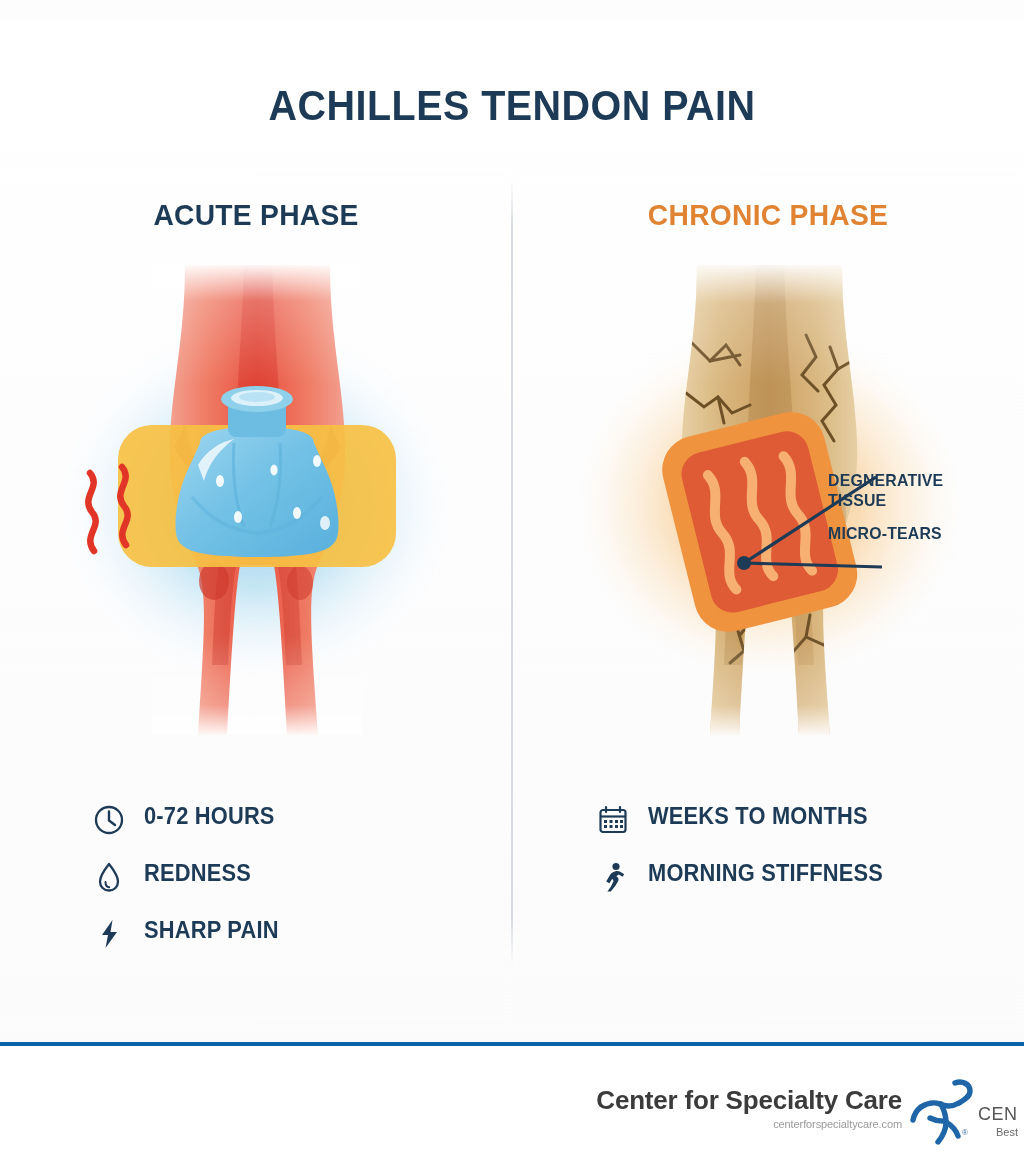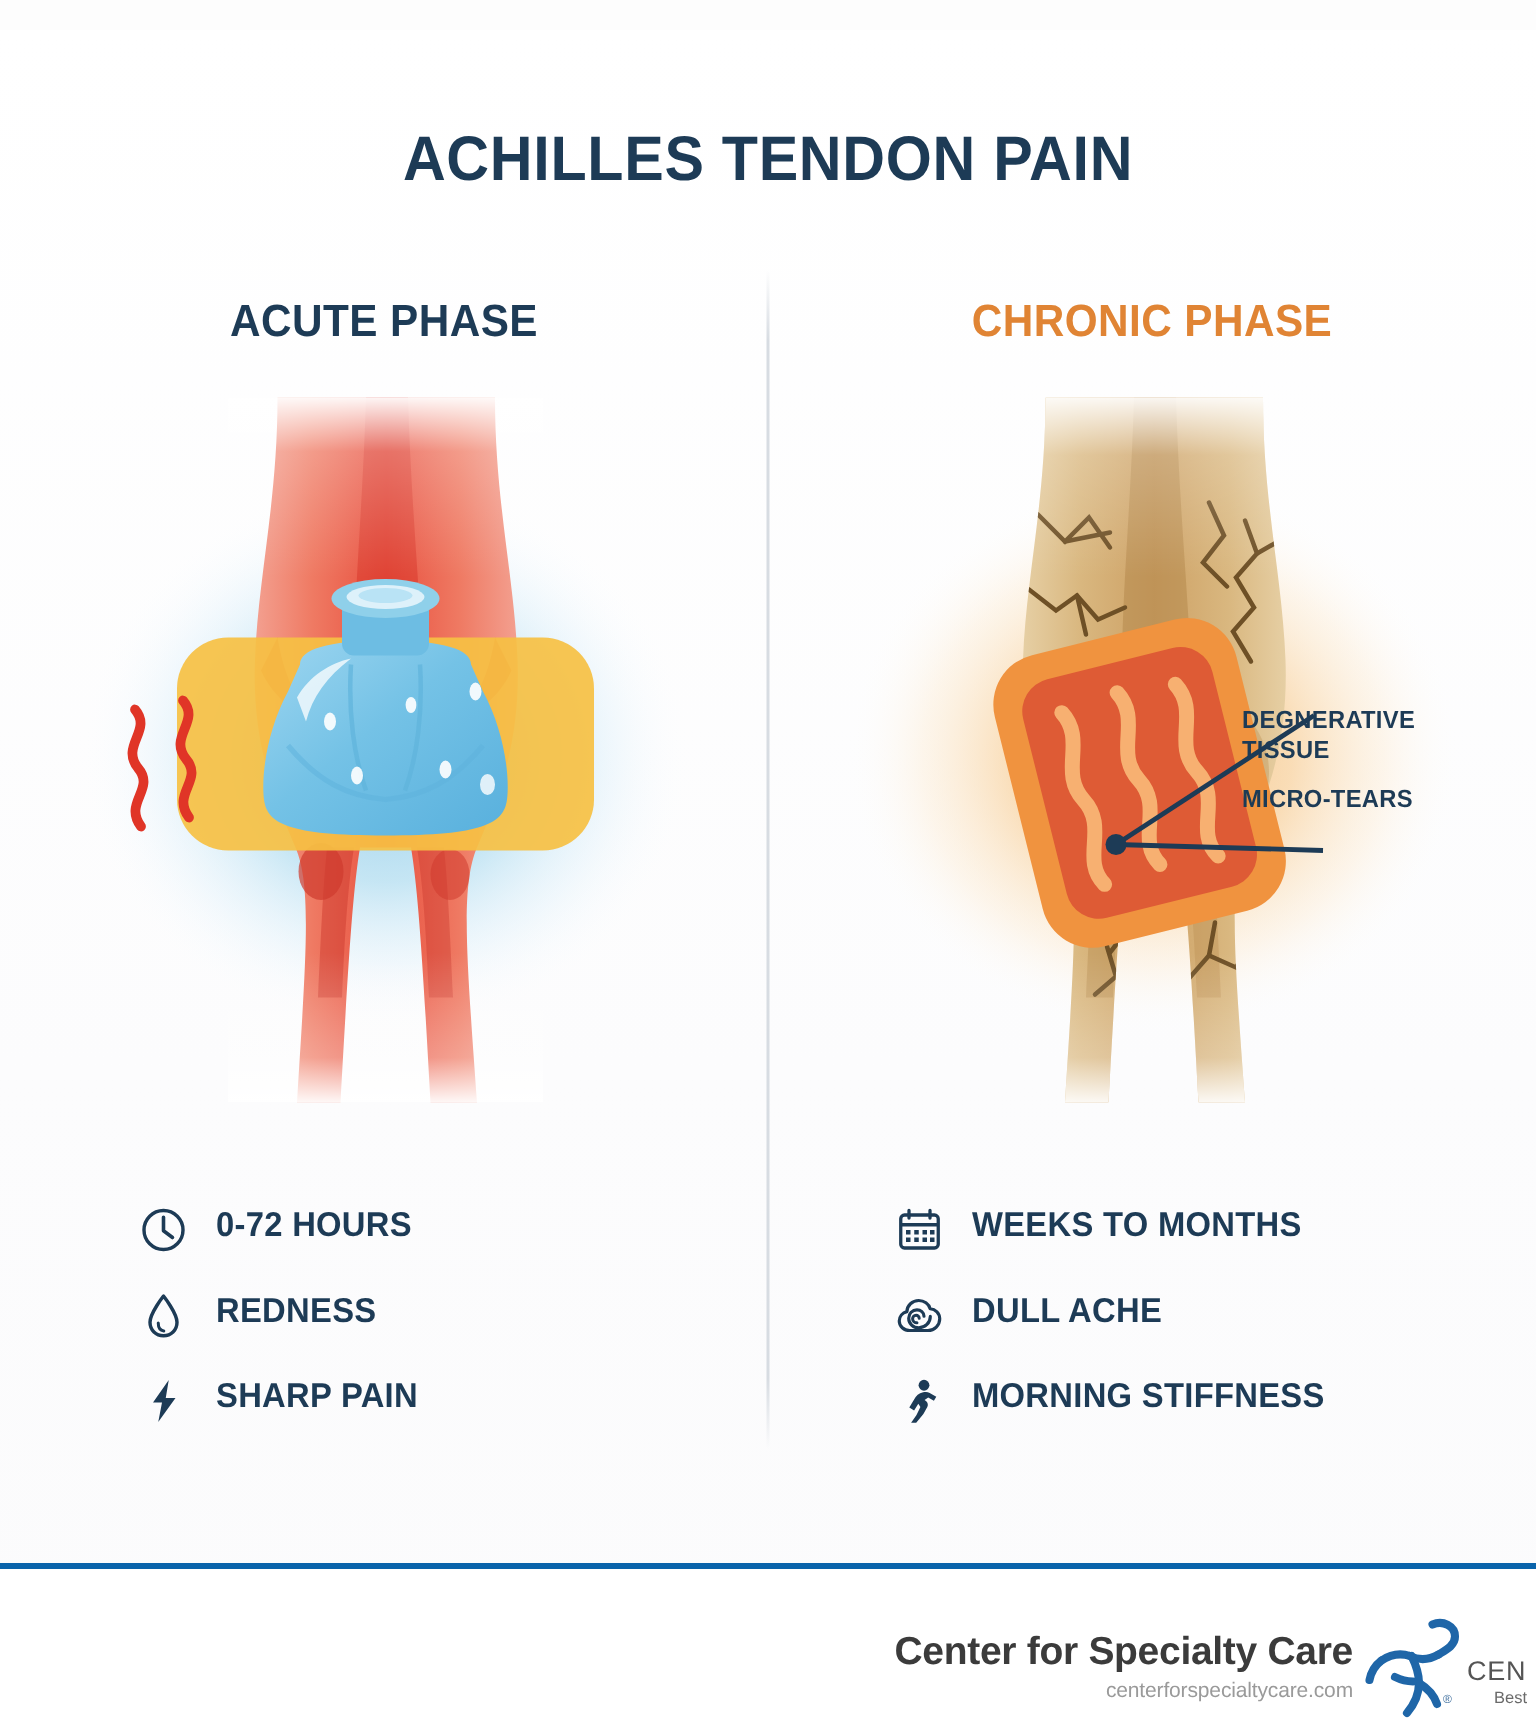--- a/index.html
+++ b/index.html
@@ -147,21 +147,21 @@
     text-align: right;
   }
   .footer-brand {
     font-size: 26px;
     font-weight: 700;
     color: #3b3b3b;
     letter-spacing: -0.2px;
     line-height: 1.28;
   }
   .footer-url {
-    font-size: 14px;
+    font-size: 11px;
     font-weight: 400;
     color: #9a9a9a;
     letter-spacing: -0.1px;
     line-height: 1.3;
   }
   .footer-logo {
     position: absolute;
     right: 0;
     top: 30px;
     width: 118px;
@@ -474,34 +474,20 @@
             <rect x="7" y="21" width="3" height="3"></rect>
             <rect x="12.5" y="21" width="3" height="3"></rect>
             <rect x="18" y="21" width="3" height="3"></rect>
             <rect x="23" y="21" width="3" height="3"></rect>
           </g>
         </svg>
       </span>
       <span class="sym-label">WEEKS TO MONTHS</span>
     </div>
 
-    <div class="sym-row">
-      <span class="sym-icon">
-        <svg width="32" height="32" viewBox="0 0 32 32">
-          <path d="M9.5 26 C5.6 26 2.5 23.2 2.5 19.6 C2.5 16.6 4.7 14.1 7.6 13.4
-                   C7.7 9.3 11.2 6 15.5 6 C19.1 6 22.2 8.3 23.1 11.5
-                   C26.6 11.8 29.5 14.6 29.5 18.2 C29.5 22.5 26 26 21.6 26 Z" fill="none" stroke="#1d3b56" stroke-width="2.1" stroke-linejoin="round"></path>
-          <path d="M19 16.5 C19 14 16.8 12.2 14.3 12.2 C11.2 12.2 8.8 14.7 8.8 17.8
-                   C8.8 21.4 11.8 24.2 15.5 24.2 C19.8 24.2 23.2 20.8 23.2 16.6" fill="none" stroke="#1d3b56" stroke-width="2.1" stroke-linecap="round"></path>
-          <path d="M15.8 17.8 C15.8 16.6 14.8 15.8 13.7 15.8 C12.4 15.8 11.4 16.9 11.4 18.2
-                   C11.4 19.7 12.7 20.9 14.3 20.9" fill="none" stroke="#1d3b56" stroke-width="2" stroke-linecap="round"></path>
-        </svg>
-      </span>
-      <span class="sym-label">DULL ACHE</span>
-    </div>
 
     <div class="sym-row">
       <span class="sym-icon">
         <svg width="32" height="32" viewBox="0 0 32 32">
           <circle cx="19" cy="5.5" r="3.6" fill="#1d3b56"></circle>
           <path d="M18.4 10.2 C15.6 10.8 13.6 12.6 12.4 15
                    L9.2 20.4 L12.4 22.3 L15.2 17.8 L16.6 20
                    L14 25.4 L10.4 30.5 L13.8 30.5 L18.6 24.6 L21.2 20
                    C21.9 18.7 21.6 17.1 20.5 16.2 L19.4 15.3
                    L21.8 13.6 L25.6 15.8 L27.2 13.2 L22.8 10.6

